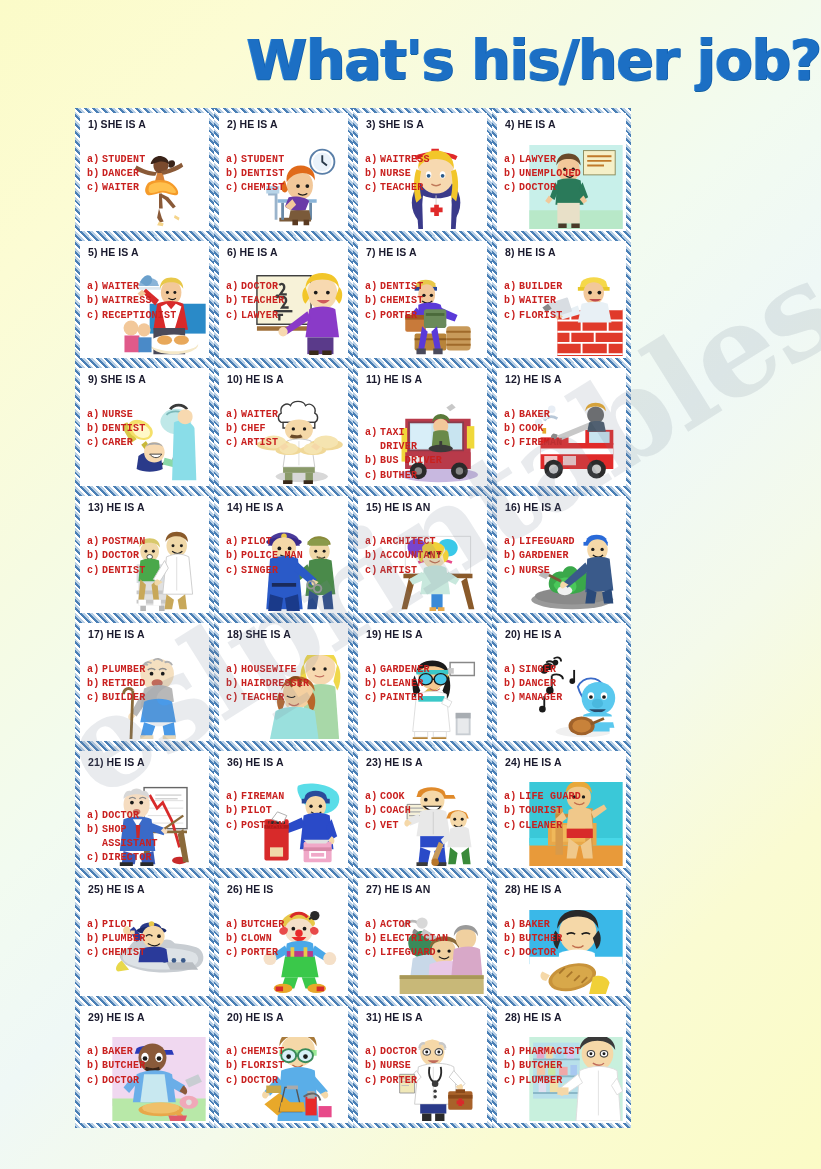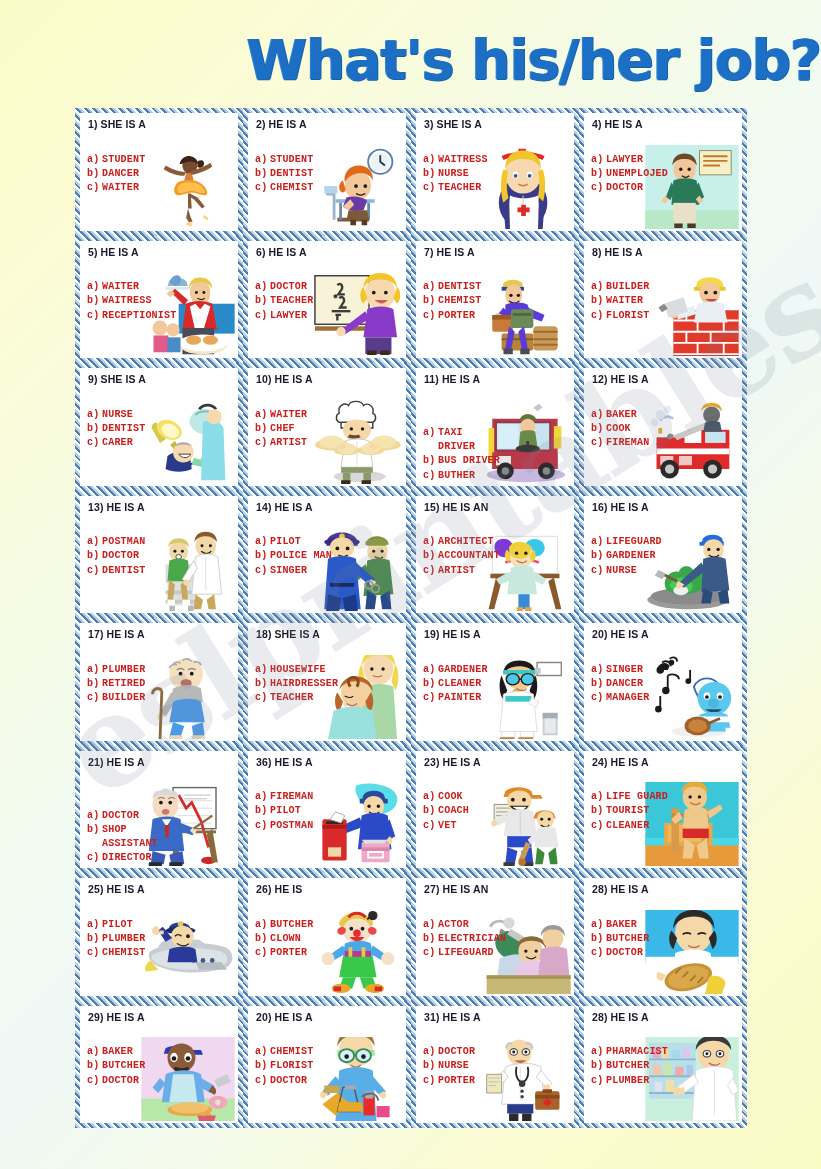--- a/index.html
+++ b/index.html
@@ -63,21 +63,21 @@
       -1px 0 0 #2f86d8,
        0 1px 0 #15619f;
     z-index: 2;
   }
 
   
   #sheet {
     position: absolute;
     left: 75px;
     top: 108px;
-    width: 672px;
+    width: 556px;
     height: 1020px;
     z-index: 3;
   }
   .grid {
     display: grid;
     grid-template-columns: repeat(4, 1fr);
     grid-template-rows: repeat(8, 1fr);
     width: 100%;
     height: 100%;
   }

